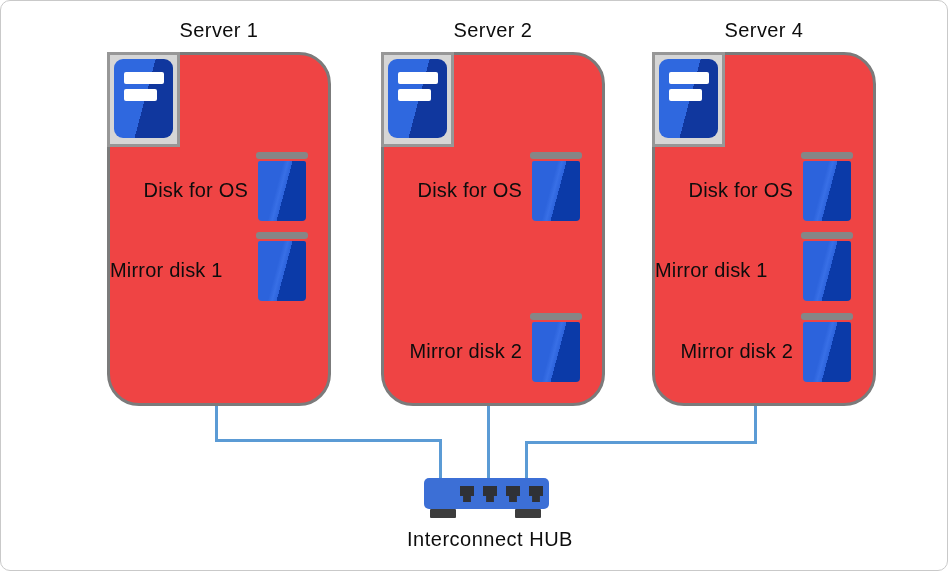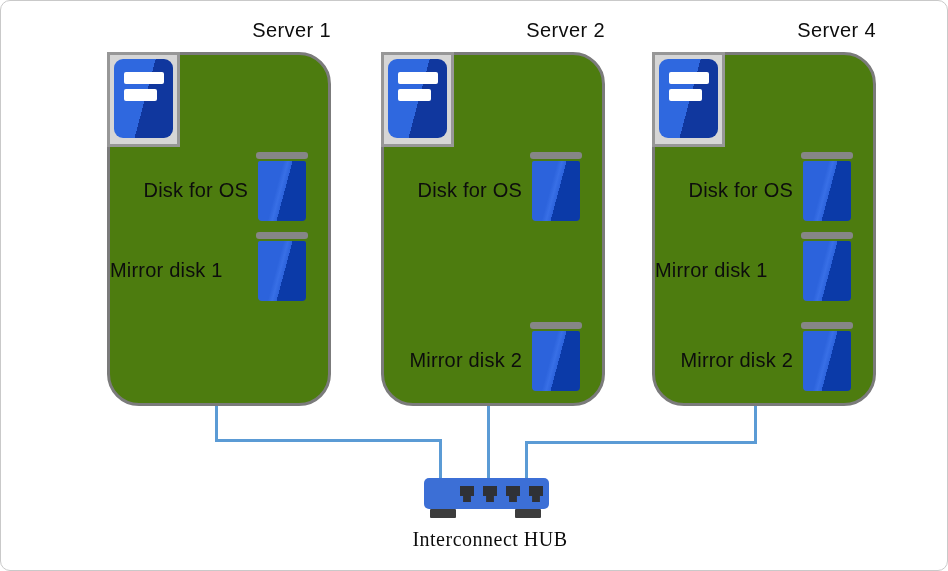--- a/index.html
+++ b/index.html
@@ -9,27 +9,27 @@
     background:#ffffff;
     border:1px solid #c9c9c9; border-radius:10px;
     overflow:hidden;
     font-family:"Liberation Sans", sans-serif;
     color:#111111;
   }
 
   
   .server { position:absolute; top:18px; width:224px; }
   .server-title {
-    width:224px; text-align:right;
+    width:224px; text-align:center;
     font-size:20px; letter-spacing:0.4px; color:#0d0d0d;
   }
   .server-box {
     position:absolute; top:33px; left:0;
     width:224px; height:354px;
-    background:#4d7c0f;
+    background:#ef4444;
     border:3px solid #7b7b7b;
     border-radius:0 32px 32px 32px;
   }
 
   
   .icon-frame {
     position:absolute; left:-3px; top:-3px;
     width:73px; height:95px;
     background:#d6d6d6;
     border:3px solid #979797;
@@ -44,21 +44,21 @@
   .tower .bar2 { top:30px; width:33px; }
 
   
   .disk-row {
     position:absolute; left:0; width:100%; height:70px;
     display:flex; align-items:center; justify-content:flex-end;
     gap:8px; padding-right:20px;
   }
   .row-slot1 { top:96px; }
   .row-slot2 { top:176px;justify-content:space-between; }
-  .row-slot3 { top:266px; }
+  .row-slot3 { top:257px; }
   .disk-label { font-size:20px; letter-spacing:0.2px; color:#0d0d0d; margin-top:8px; white-space:nowrap; }
   .disk-icon { width:52px; }
   .disk-cap {
     width:52px; height:7px; background:#868686; border-radius:3px; margin-bottom:2px;
   }
   .disk-body {
     width:48px; height:60px; margin:0 auto;
     border-radius:2px 2px 4px 4px;
     background:linear-gradient(105deg, #2c63dc 40%, #386fe6 47%, #2c63dc 54%, #0b3aa8 54%);
   }
@@ -75,21 +75,21 @@
   .hub-ports { position:absolute; left:36px; top:8px; display:flex; gap:9px; }
   .hub-port {
     width:14px; height:16px; background:#2f3136;
     clip-path:polygon(0 0, 100% 0, 100% 62%, 78% 62%, 78% 100%, 22% 100%, 22% 62%, 0 62%);
   }
   .hub-foot { position:absolute; top:508px; width:26px; height:9px; background:#3d3d3d; border-radius:1px; }
   .hub-foot-left { left:429px; }
   .hub-foot-right { left:514px; }
   .hub-label {
     position:absolute; top:527px; left:389px; width:200px;
-    text-align:center; font-size:20px; letter-spacing:0.5px; color:#0d0d0d;font-family:Liberation Serif, serif;
+    text-align:center; font-size:20px; letter-spacing:0.5px; color:#0d0d0d;
   }
 </style>
 </head>
 <body>
 
 <div class="canvas">
 
   <div class="server" style="left:106px;">
     <div class="server-title">Server 1</div>
     <div class="server-box">

